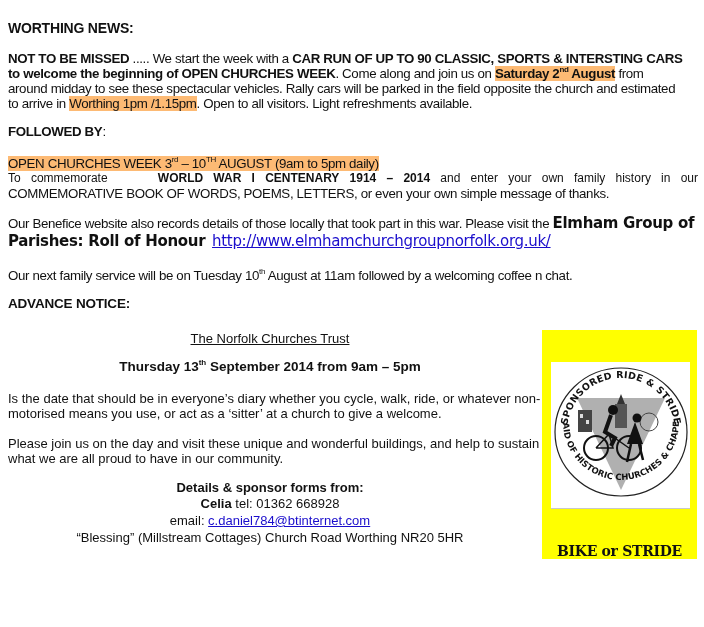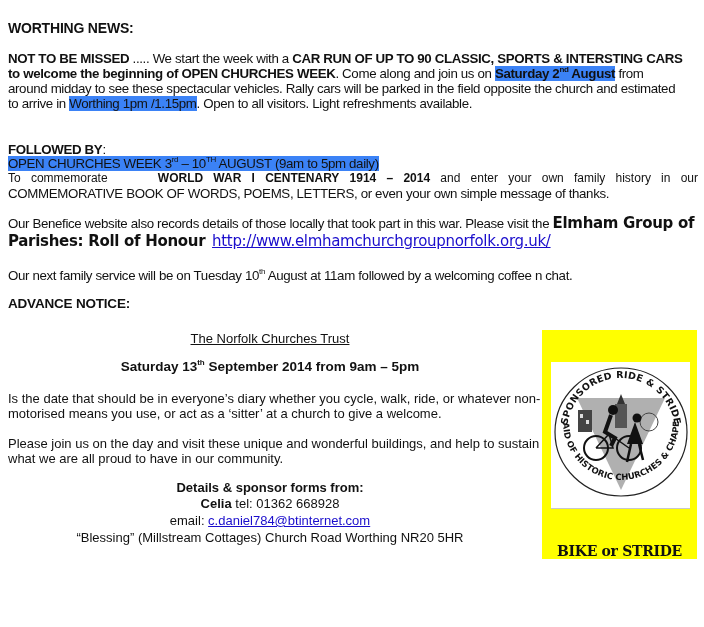--- a/index.html
+++ b/index.html
@@ -4,41 +4,41 @@
 <style>
   html, body { margin: 0; padding: 0; background: #ffffff; }
   body {
     width: 704px; height: 627px; position: relative; overflow: hidden;
     font-family: "Liberation Sans", sans-serif; color: #111111;
   }
   .abs { position: absolute; }
   .line { position: absolute; left: 8px; white-space: nowrap; font-size: 13.3px; line-height: 15px; letter-spacing: -0.35px; }
   .h1 { font-size: 14px; font-weight: bold; letter-spacing: -0.2px; }
   .b { font-weight: bold; }
-  .hl { background: #3b82f6; }
+  .hl { background: #fdba74; }
   sup { font-size: 8px; line-height: 0; position: relative; top: -1px; vertical-align: super; }
   a.link { color: #1a0dcc; text-decoration: underline; }
   .cal { font-family: "DejaVu Sans", sans-serif; font-size: 15px; letter-spacing: -0.3px; }
   .center { position: absolute; left: 0; width: 540px; text-align: center; white-space: nowrap; font-size: 13.3px; line-height: 15px; }
   .arial { letter-spacing: 0; font-size: 13px; }
   .yellowbox { position: absolute; left: 542px; top: 330px; width: 155px; height: 229px; background: #ffff00; }
   .logo-frame { position: absolute; left: 551px; top: 362px; width: 139px; height: 146px; background: #ffffff; border-bottom: 1px solid #c8c8c8; }
   .bike-label { position: absolute; left: 542px; top: 543px; width: 155px; text-align: center; font-family: "DejaVu Serif", serif; font-weight: bold; font-size: 14px; letter-spacing: -0.3px; color: #111; }
 </style>
 </head>
 <body>
 
 <div class="abs h1" style="left:8px;top:20px;">WORTHING NEWS:</div>
 
 <div class="line" style="top:51px;"><span class="b">NOT TO BE MISSED</span><span> ..... We start the week with a </span><span class="b">CAR RUN OF UP TO 90 CLASSIC, SPORTS &amp; INTERSTING CARS</span></div>
 <div class="line" style="top:66px;"><span class="b">to welcome the beginning of OPEN CHURCHES WEEK</span><span>. Come along and join us on </span><span class="b hl"><span>Saturday 2</span><sup>nd</sup><span> August</span></span><span> from</span></div>
 <div class="line" style="top:81px;">around midday to see these spectacular vehicles. Rally cars will be parked in the field opposite the church and estimated</div>
 <div class="line" style="top:96px;"><span>to arrive in </span><span class="hl">Worthing 1pm /1.15pm</span><span>.  Open to all visitors. Light refreshments available.</span></div>
 
-<div class="line" style="top:142px;"><span class="b">FOLLOWED BY</span><span>:</span></div>
+<div class="line" style="top:124px;"><span class="b">FOLLOWED BY</span><span>:</span></div>
 <div class="line" style="top:156px;"><span class="hl"><span>OPEN CHURCHES WEEK 3</span><sup>rd</sup><span> – 10</span><sup>TH</sup><span> AUGUST  (9am to 5pm daily)</span></span></div>
 <div class="abs" id="commem-line" style="left:8px;top:171px;width:690px;display:flex;justify-content:space-between;font-size:12px;line-height:15px;white-space:nowrap;">
     <span>To</span>
     <span>commemorate</span>
     <span style="font-weight: bold; margin-left: 40px;">WORLD</span>
     <span style="font-weight: bold;">WAR</span>
     <span style="font-weight: bold;">I</span>
     <span style="font-weight: bold;">CENTENARY</span>
     <span style="font-weight: bold;">1914</span>
     <span style="font-weight: bold;">–</span>
@@ -55,21 +55,21 @@
 <div class="line" style="top:186px;">COMMEMORATIVE BOOK OF WORDS, POEMS, LETTERS, or even your own simple message of thanks.</div>
 
 <div class="line" style="top:216px;"><span>Our Benefice website also records details of those locally that took part in this war.  Please visit the </span><span class="b cal">Elmham Group of</span></div>
 <div class="line" style="top:234px;"><span class="b cal">Parishes: Roll of Honour</span><span>&nbsp;&nbsp;</span><a class="link cal" href="#">http://www.elmhamchurchgroupnorfolk.org.uk/</a></div>
 
 <div class="line" style="top:268px;"><span>Our next family service will be on Tuesday 10</span><sup>th</sup><span> August at 11am followed by a welcoming coffee n chat.</span></div>
 
 <div class="abs h1" style="left:8px;top:296px;font-size:13.5px;">ADVANCE NOTICE:</div>
 
 <div class="center arial" style="top:331px;text-decoration:underline;">The Norfolk Churches Trust</div>
-<div class="center arial b" style="top:359px;font-size:13.5px;"><span>Saturday 13</span><sup>th</sup><span>  September 2014 from 9am – 5pm</span></div>
+<div class="center arial b" style="top:359px;font-size:13.5px;"><span>Thursday 13</span><sup>th</sup><span>  September 2014 from 9am – 5pm</span></div>
 
 <div class="line arial" style="top:391px;">Is the date that should be in everyone’s diary whether you cycle, walk, ride, or whatever non-</div>
 <div class="line arial" style="top:406px;">motorised means you use, or act as a ‘sitter’ at a church to give a welcome.</div>
 
 <div class="line arial" style="top:436px;">Please join us on the day and visit these unique and wonderful buildings, and help to sustain</div>
 <div class="line arial" style="top:451px;">what we are all proud to have in our community.</div>
 
 <div class="center arial b" style="top:480px;">Details &amp; sponsor forms from:</div>
 <div class="center arial" style="top:496px;"><span class="b">Celia</span><span> tel: 01362 668928</span></div>
 <div class="center arial" style="top:513px;"><span>email: </span><a class="link" href="#">c.daniel784@btinternet.com</a></div>

